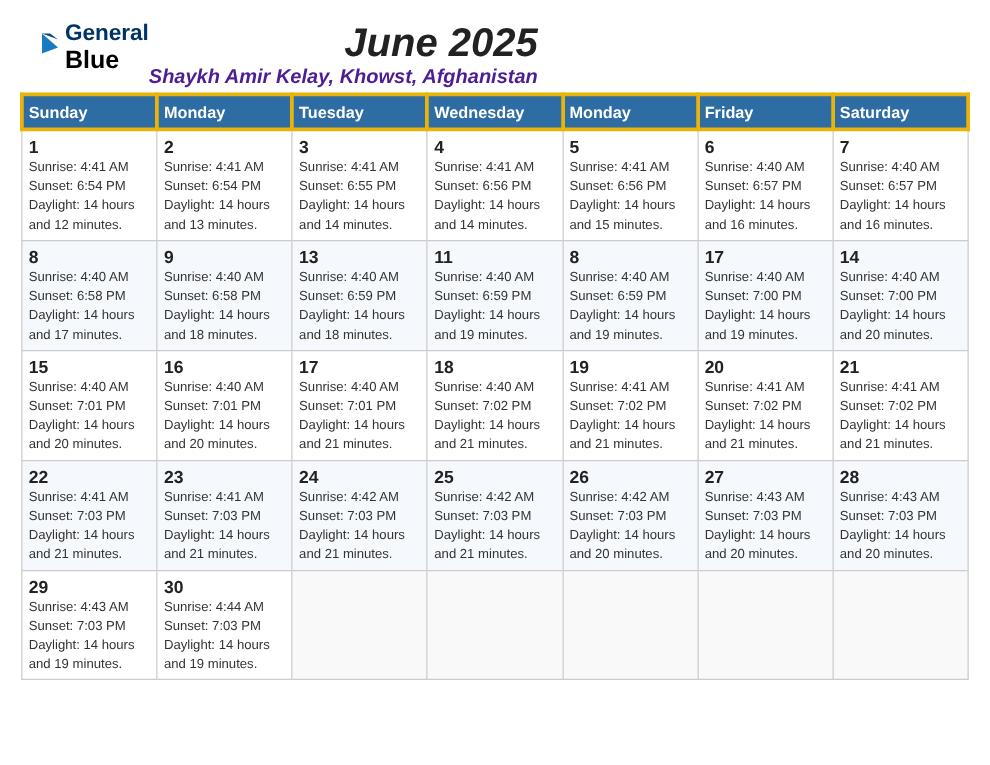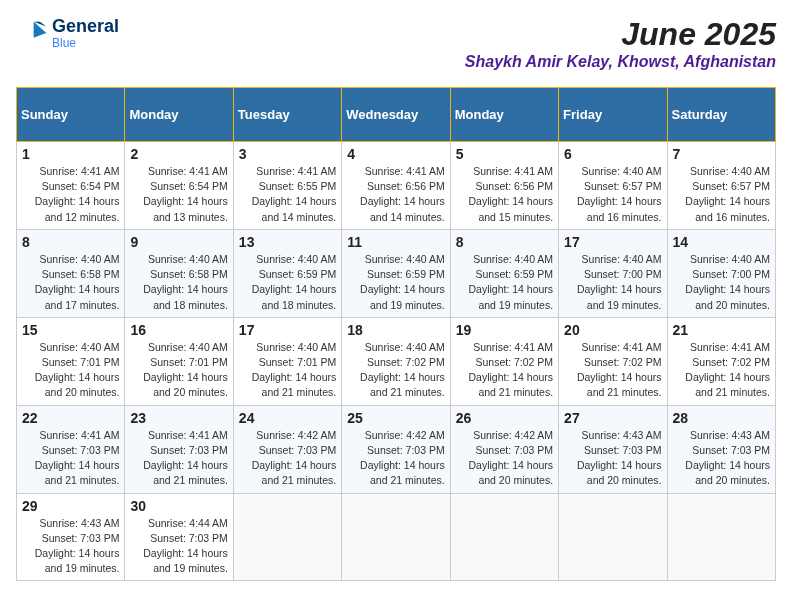--- a/index.html
+++ b/index.html
@@ -5,23 +5,22 @@
     * { box-sizing: border-box; margin: 0; padding: 0; }
     body {
       font-family: Arial, sans-serif;
       background: #fff;
       width: 792px;
       min-height: 612px;
       padding: 16px;
     }
     .header-area {
       display: flex;
-      justify-content: space-between;
       align-items: flex-start;
-      margin-bottom: 16px;
+      margin-bottom: 3px;
     }
     .logo {
       display: flex;
       align-items: center;
       gap: 4px;
     }
     .logo-icon {
       width: 32px;
       height: 32px;
     }
@@ -40,25 +39,25 @@
       font-weight: bold;
     }
     .calendar-table {
       width: 100%;
       border-collapse: collapse;
       font-size: 11px;
     }
     .calendar-table thead th {
       background-color: #2e6da4;
       color: #fff;
-      padding: 19px 4px;
+      padding: 5px 4px;
       text-align: left;
       font-size: 13px;
       font-weight: bold;
-      border: 1px solid #eab308;
+      border: 3px solid #eab308;
     }
     .calendar-table tbody td {
       border: 1px solid #ccc;
       vertical-align: top;
       padding: 4px 5px;
       width: calc(100% / 7);
       min-height: 80px;
       background: #fff;
     }
     .calendar-table tbody tr:nth-child(even) td {
@@ -68,21 +67,20 @@
       font-size: 14px;
       font-weight: bold;
       color: #222;
       display: block;
       margin-bottom: 2px;
     }
     .day-info {
       color: #333;
       line-height: 1.45;
       font-size: 10.5px;
-      text-align: right;
     }
     .empty-cell {
       background: #f9f9f9 !important;
     }
     .last-row td {
       height: 80px;
     }
   </style>
 </head>
 <body>
@@ -90,21 +88,21 @@
 <div class="header-area">
   <div class="logo">
     <svg class="logo-icon" viewBox="0 0 40 40" xmlns="http://www.w3.org/2000/svg">
       <rect x="0" y="0" width="40" height="40" fill="white"></rect>
 
       <polygon points="22,6 38,20 22,26" fill="#1a7abf"></polygon>
       <polygon points="22,6 38,12 30,6" fill="#0a4a80"></polygon>
     </svg>
     <div>
       <div style="font-size:18px;font-weight:bold;color:#003366;line-height:1.15;">General</div>
-      <div style="font-size:12px;font-weight:normal;color:#3b82f6;line-height:1.15;">Blue</div>
+      <div style="font-size:20px;font-weight:bold;color:#000000;line-height:1.15;">Blue</div>
     </div>
   </div>
   <div class="title-area">
     <div class="main-title">June 2025</div>
     <div class="subtitle">Shaykh Amir Kelay, Khowst, Afghanistan</div>
   </div>
 </div>
 
 <table class="calendar-table">
   <thead>

